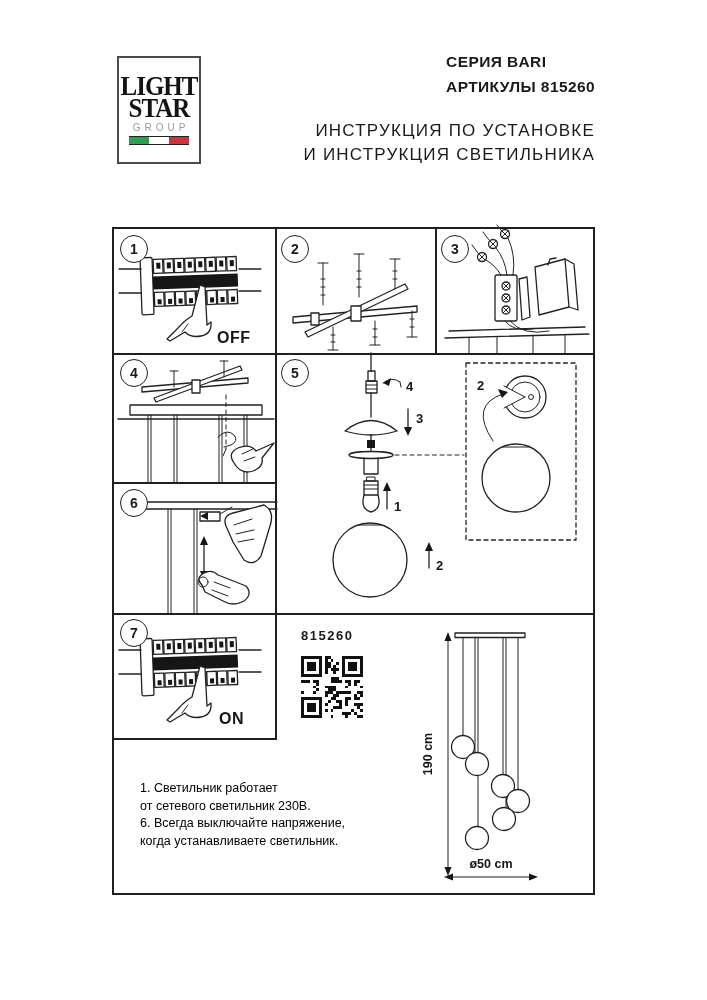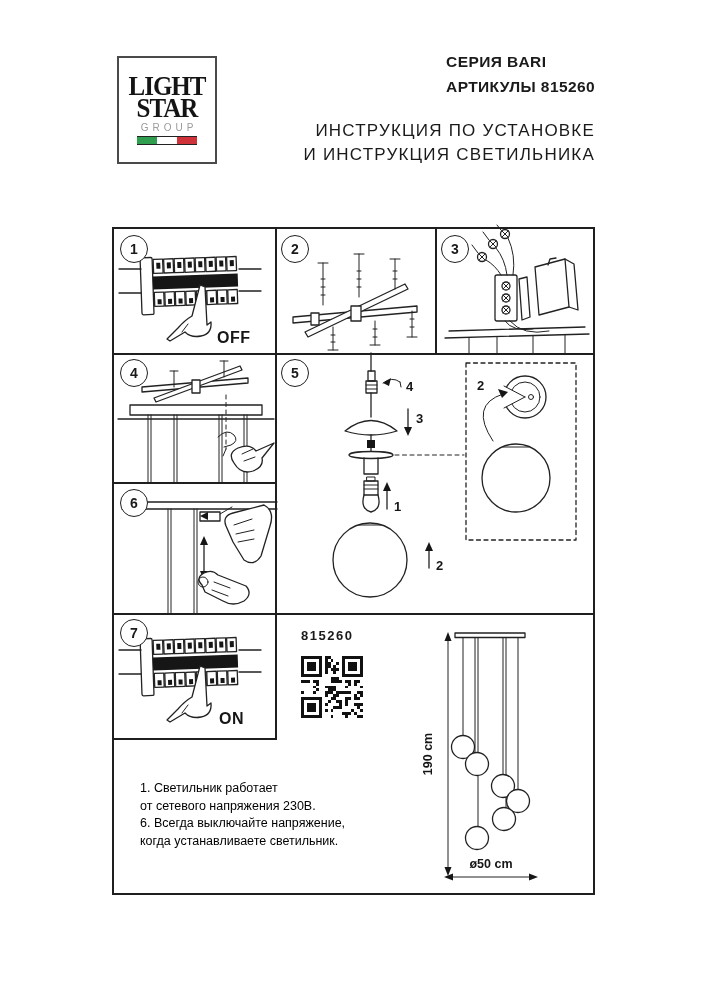--- a/index.html
+++ b/index.html
@@ -1,21 +1,21 @@
 <!DOCTYPE html>
 <html><head>
 <meta charset="utf-8">
 <style>
   html,body{margin:0;padding:0;background:#ffffff;}
   .page{position:relative;width:707px;height:1000px;background:#fff;overflow:hidden;
         font-family:"Liberation Sans",sans-serif;color:#1a1a1a;}
   .abs{position:absolute;}
 
   
-  .logo{left:117px;top:56px;width:100px;height:108px;border:2px solid #4a4a4a;box-sizing:border-box;
+  .logo{left:117px;top:56px;width:84px;height:108px;border:2px solid #4a4a4a;box-sizing:border-box;
         display:flex;flex-direction:column;align-items:center;justify-content:center;background:#fff;}
   .logo-line{font-family:"Liberation Serif",serif;font-weight:700;font-size:25px;line-height:0.86;
         letter-spacing:-1px;transform:scaleY(1.12);color:#141414;}
   .logo-group{color:#9b9b9b;font-size:10px;letter-spacing:4px;margin:4px 0 0 4px;font-weight:400;text-align:center;}
   .flag{width:60px;height:7px;display:flex;margin-top:3px;border-top:1.4px solid #222;border-bottom:1.4px solid #222;box-sizing:content-box;}
   .flag div{flex:1;}
   .hdr-series{right:112px;top:49px;text-align:left;font-weight:700;font-size:15.5px;line-height:25px;letter-spacing:0.4px;}
   .hdr-title{right:112px;top:119px;text-align:right;font-weight:400;font-size:17px;line-height:24px;letter-spacing:1.2px;}
 
   
@@ -505,21 +505,21 @@
         <rect x="18" y="19" width="1" height="1" fill="#111"></rect>
         <rect x="10" y="20" width="1" height="1" fill="#111"></rect>
         <rect x="15" y="20" width="1" height="1" fill="#111"></rect>
         <rect x="19" y="20" width="1" height="1" fill="#111"></rect>
         <rect x="20" y="20" width="1" height="1" fill="#111"></rect>
       </svg>
   </div>
 
   <div class="abs notes">
     <div>1. Светильник работает</div>
-    <div>от сетевого напряжения 230В.</div>
+    <div>от сетевого светильник 230В.</div>
     <div>6. Всегда выключайте напряжение,</div>
     <div>когда устанавливаете светильник.</div>
   </div>
 
   <svg class="abs" style="left:408px;top:616px" width="155" height="275" viewBox="0 0 155 275">
     <rect class="s" x="47" y="17" width="70" height="4.5"></rect>
     <g class="s1">
       <path d="M55 21.5 V119.5 M67 21.5 V136.5 M70 21.5 V210.5 M95 21.5 V158.5 M98 21.5 V191.5 M110 21.5 V173.5"></path>
     </g>
     <g>

